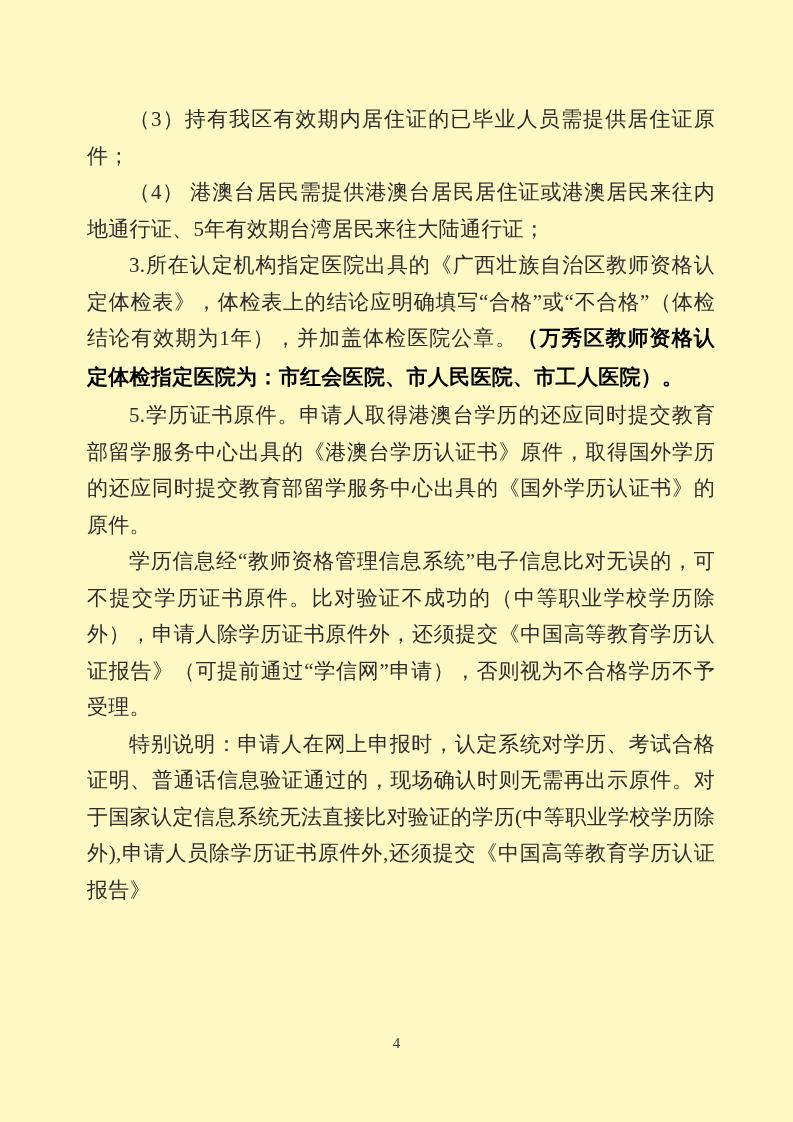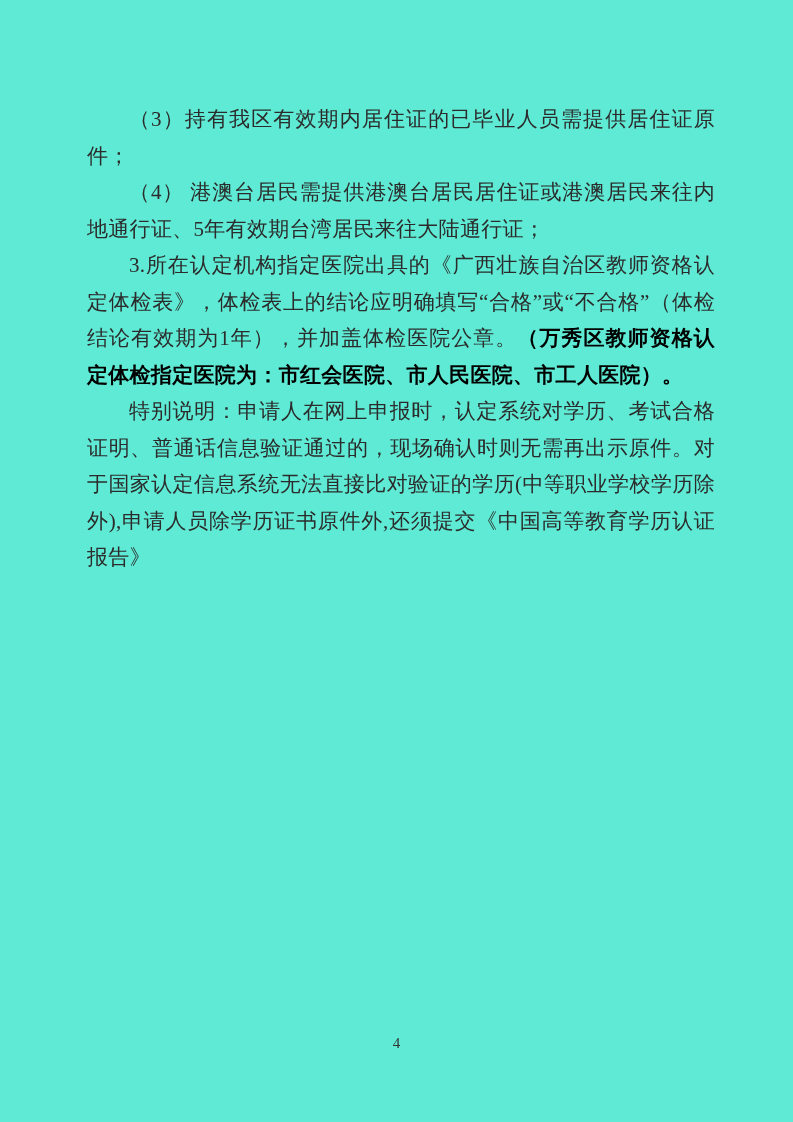--- a/index.html
+++ b/index.html
@@ -4,21 +4,21 @@
 <style>
   html, body {
     margin: 0;
     padding: 0;
     background: #ffffff;
   }
   .page {
     position: relative;
     width: 793px;
     height: 1122px;
-    background: #5eead4;
+    background: #fef9c3;
     overflow: hidden;
     font-family: "Liberation Serif", "DejaVu Serif", serif;
   }
   .content {
     position: absolute;
     left: 87px;
     top: 101px;
     width: 628px;
     font-size: 21px;
     line-height: 36.5px;
@@ -26,21 +26,21 @@
     text-align: justify;
     text-justify: inter-ideograph;
     letter-spacing: 0.3px;
   }
   .para {
     margin: 0;
     padding: 0;
     text-indent: 2em;
   }
   .bold-note {
-    font-family: Liberation Serif, serif;
+    font-family: Liberation Mono, monospace;
     font-weight: bold;
     color: #000000;
   }
   .footer {
     position: absolute;
     top: 1033px;
     left: 0;
     width: 793px;
     text-align: center;
     font-size: 15px;
@@ -50,18 +50,20 @@
   }
 </style>
 </head>
 <body>
 
 <div class="page">
   <div class="content">
     <p class="para">（3）持有我区有效期内居住证的已毕业人员需提供居住证原件；</p>
     <p class="para">（4） 港澳台居民需提供港澳台居民居住证或港澳居民来往内地通行证、5年有效期台湾居民来往大陆通行证；</p>
     <p class="para"><span>3.所在认定机构指定医院出具的《广西壮族自治区教师资格认定体检表》，体检表上的结论应明确填写“合格”或“不合格”（体检结论有效期为1年），并加盖体检医院公章。</span><span class="bold-note">（万秀区教师资格认定体检指定医院为：市红会医院、市人民医院、市工人医院）。</span></p>
+    <p class="para">5.学历证书原件。申请人取得港澳台学历的还应同时提交教育部留学服务中心出具的《港澳台学历认证书》原件，取得国外学历的还应同时提交教育部留学服务中心出具的《国外学历认证书》的原件。</p>
+    <p class="para">学历信息经“教师资格管理信息系统”电子信息比对无误的，可不提交学历证书原件。比对验证不成功的（中等职业学校学历除外），申请人除学历证书原件外，还须提交《中国高等教育学历认证报告》（可提前通过“学信网”申请），否则视为不合格学历不予受理。</p>
     <p class="para">特别说明：申请人在网上申报时，认定系统对学历、考试合格证明、普通话信息验证通过的，现场确认时则无需再出示原件。对于国家认定信息系统无法直接比对验证的学历(中等职业学校学历除外),申请人员除学历证书原件外,还须提交《中国高等教育学历认证报告》</p>
   </div>
   <div class="footer">
     <span>4</span>
   </div>
 </div>
 
 </body></html>

